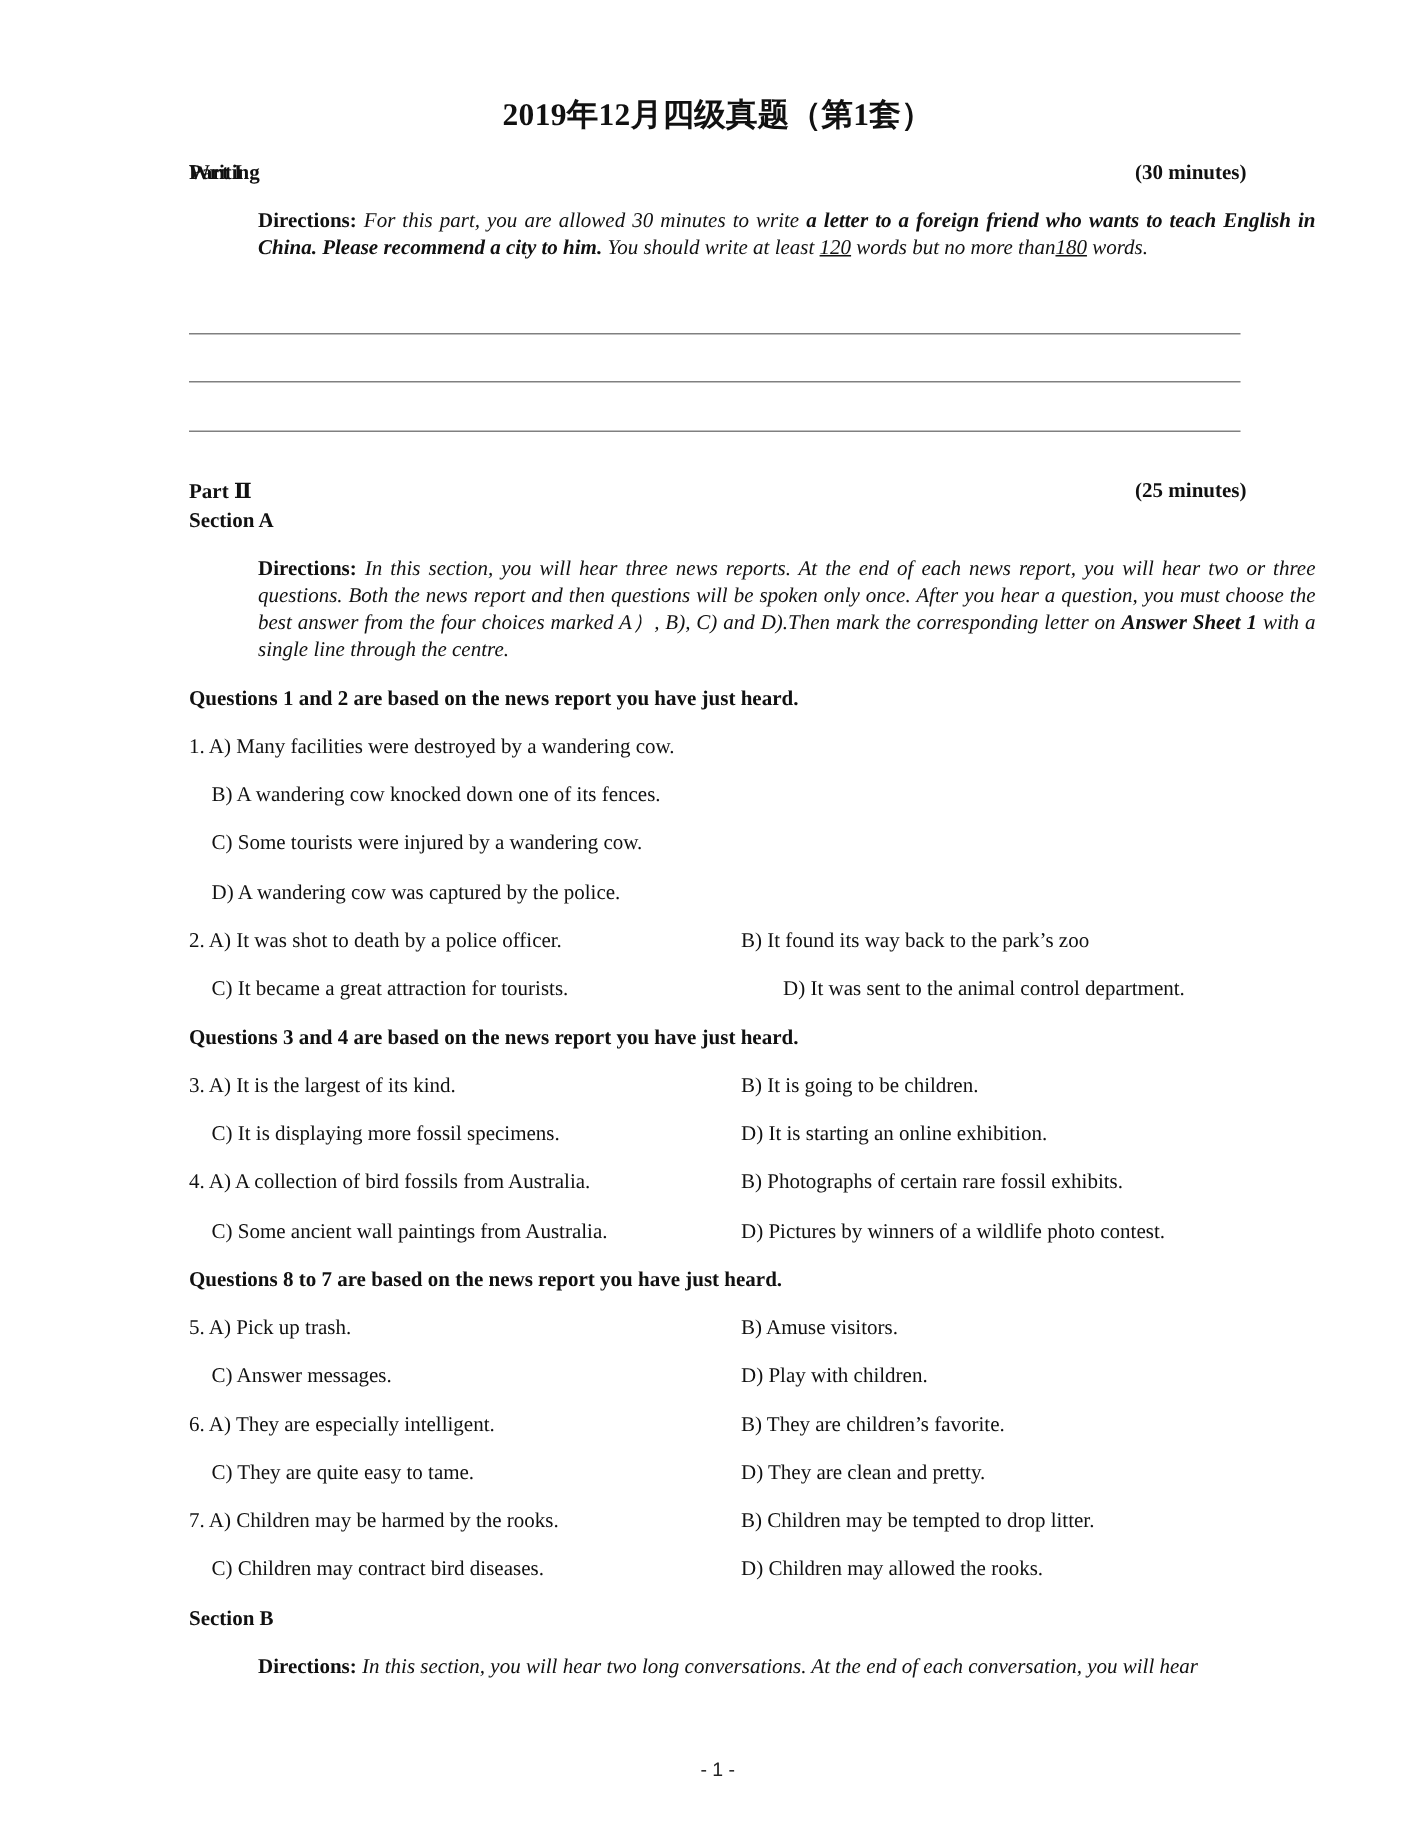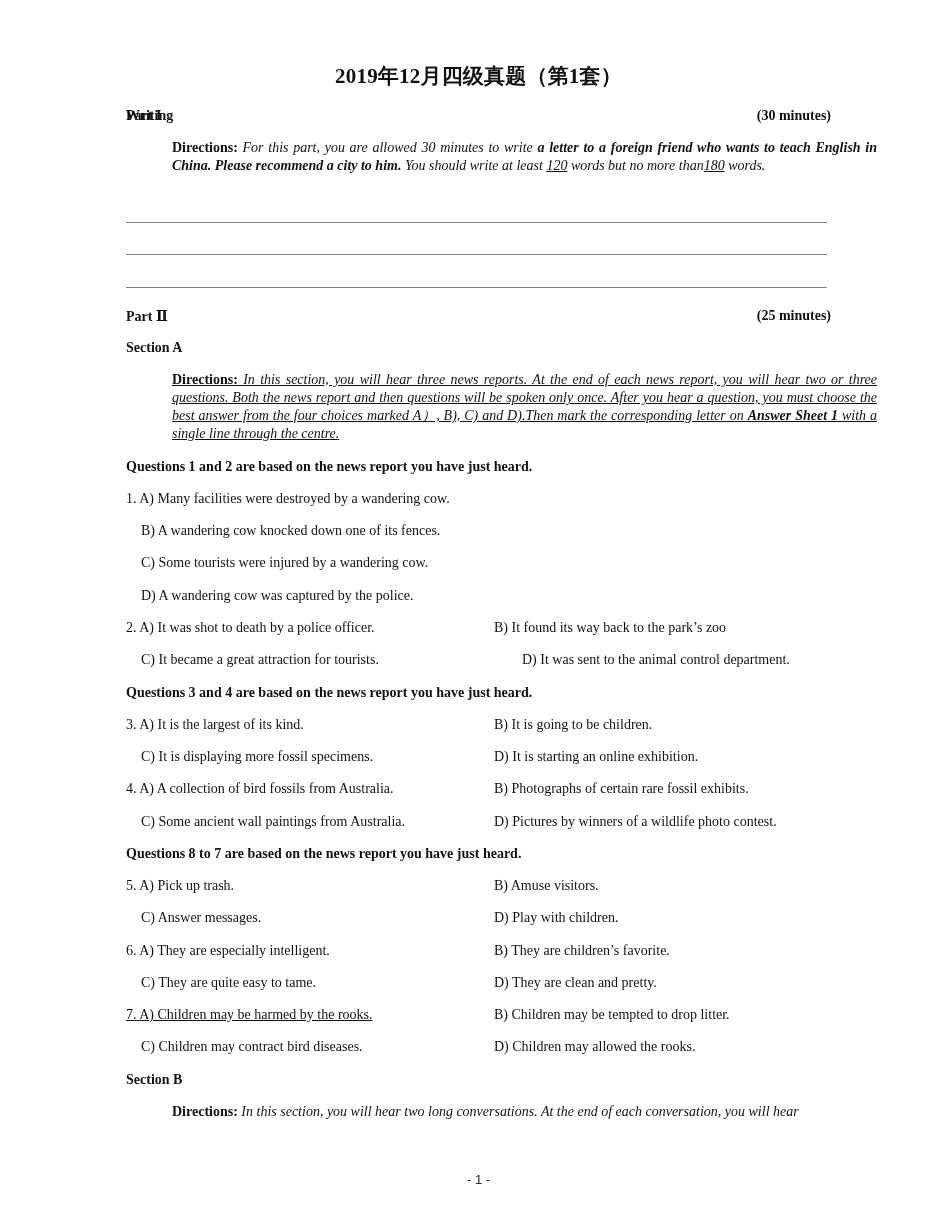--- a/index.html
+++ b/index.html
@@ -61,28 +61,28 @@
   </div>
 
   <div class="directions" style="top:139px;">
     <span class="dl">Directions:</span><span class="it"> For this part, you are allowed 30 minutes to write </span><span class="bi">a letter to a foreign friend who wants to teach English in China. Please recommend a city to him.</span><span class="it"> You should write at least </span><span class="ul">120</span><span class="it"> words but no more than</span><span class="ul">180</span><span class="it"> words.</span>
   </div>
 
   <div class="rule" style="top:222px;"></div>
   <div class="rule" style="top:254px;"></div>
   <div class="rule" style="top:287px;"></div>
 
-  <div class="part-row" style="top:308px;">
+  <div class="part-row" style="top:320px;">
     <span class="pl">Part Ⅱ</span>
     <span class="pr">(25 minutes)</span>
   </div>
 
   <div class="section-head" style="top:340px;">Section A</div>
 
-  <div class="directions" style="top:371px;text-decoration:underline;">
+  <div class="directions" style="top:371px;">
     <span class="dl">Directions:</span><span class="it"> In this section, you will hear three news reports. At the end of each news report, you will hear two or three questions. Both the news report and then questions will be spoken only once. After you hear a question, you must choose the best answer from the four choices marked A）, B), C) and D).Then mark the corresponding letter on </span><span class="bi">Answer Sheet 1</span><span class="it"> with a single line through the centre.</span>
   </div>
 
   <div class="q-intro" style="top:459px;">Questions 1 and 2 are based on the news report you have just heard.</div>
 
   <div class="opt colA" style="top:491px;"><span>1.</span> <span>A) Many facilities were destroyed by a wandering cow.</span></div>
   <div class="opt colA2" style="top:523px;">B) A wandering cow knocked down one of its fences.</div>
   <div class="opt colA2" style="top:555px;">C) Some tourists were injured by a wandering cow.</div>
   <div class="opt colA2" style="top:588px;">D) A wandering cow was captured by the police.</div>
 
@@ -108,21 +108,21 @@
   <div class="opt colA" style="top:878px;"><span>5.</span> <span>A) Pick up trash.</span></div>
   <div class="opt colB" style="top:878px;">B) Amuse visitors.</div>
   <div class="opt colA2" style="top:910px;">C) Answer messages.</div>
   <div class="opt colB" style="top:910px;">D) Play with children.</div>
 
   <div class="opt colA" style="top:943px;"><span>6.</span> <span>A) They are especially intelligent.</span></div>
   <div class="opt colB" style="top:943px;">B) They are children’s favorite.</div>
   <div class="opt colA2" style="top:975px;text-align:right;">C) They are quite easy to tame.</div>
   <div class="opt colB" style="top:975px;">D) They are clean and pretty.</div>
 
-  <div class="opt colA" style="top:1007px;text-decoration:underline;"><span>7.</span> <span>A) Children may be harmed by the rooks.</span></div>
+  <div class="opt colA" style="top:1007px;"><span>7.</span> <span>A) Children may be harmed by the rooks.</span></div>
   <div class="opt colB" style="top:1007px;">B) Children may be tempted to drop litter.</div>
   <div class="opt colA2" style="top:1039px;">C) Children may contract bird diseases.</div>
   <div class="opt colB" style="top:1039px;">D) Children may allowed the rooks.</div>
 
   <div class="section-head" style="top:1072px;">Section B</div>
 
   <div class="directions" style="top:1103px; white-space: nowrap;">
     <span class="dl">Directions:</span><span class="it"> In this section, you will hear two long conversations. At the end of each conversation, you will hear</span>
   </div>
 

